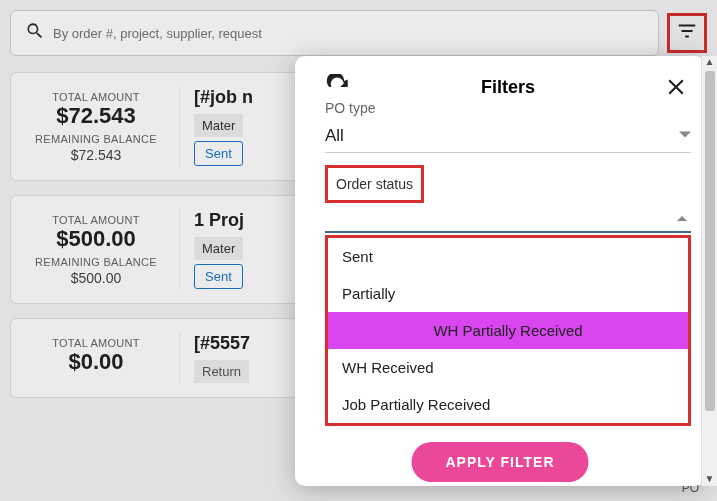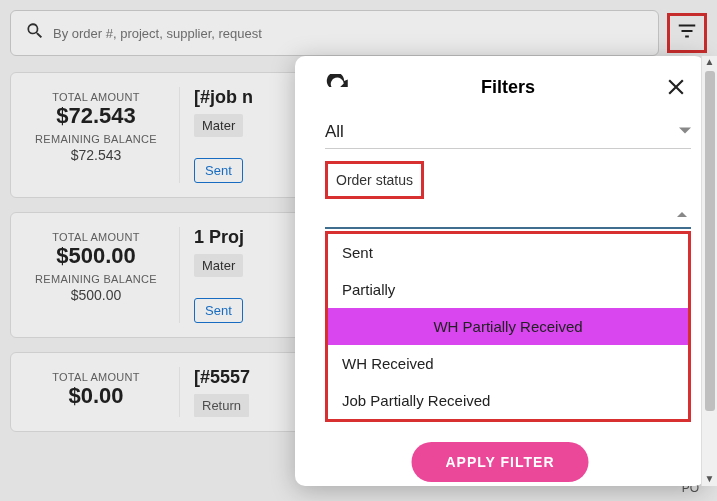--- a/index.html
+++ b/index.html
@@ -66,21 +66,21 @@
   .bal { font-size: 14px; color: #444; margin-top:2px;}
   .card-right { flex: 1; }
   .title { font-size: 18px; font-weight: bold; color: #222; margin-bottom: 6px; }
   .tag {
     display: inline-block;
     background: #eee;
     color: #333;
     font-size: 13px;
     padding: 4px 8px;
     border-radius: 2px;
-    margin-bottom: 21px;
+    margin-bottom: 4px;
   }
   .status {
     display: inline-block;
     border: 1px solid #1976d2;
     color: #1976d2;
     font-size: 13px;
     padding: 4px 10px;
     border-radius: 3px;
   }
   .status-gray {
@@ -98,21 +98,20 @@
     background: #fff;
     box-shadow: 0 4px 24px rgba(0,0,0,0.25);
     border-radius: 10px;
     z-index: 10;
     padding: 18px 14px 14px 30px;
   }
   .panel-header {
     display: grid;
     grid-template-columns: 28px 1fr 28px;
     align-items: center;
-    margin-bottom: 16px;
     gap: 46px;
   }
   .panel-header h3 { font-size: 18px; font-weight: 600; text-align: center; }
   .icon-btn { width: 26px; height: 26px; cursor: pointer; }
   .icon-btn svg { width: 100%; height: 100%; fill: #222; }
 
   .field-label { font-size: 14px; color: #666; margin-bottom: 4px; }
   .select-row {
     display: flex; justify-content: space-between; align-items: center;
     border-bottom: 1px solid #ccc;
@@ -245,20 +244,21 @@
     <h3>Filters</h3>
     <span class="icon-btn">
       <span>
         <svg viewBox="0 0 24 24">
             <path d="M19 6.41L17.59 5 12 10.59 6.41 5 5 6.41 10.59 12 5 17.59 6.41 19 12 13.41 17.59 19 19 17.59 13.41 12z"></path>
           </svg>
       </span>
     </span>
   </div>
 
+  <div class="field-label">PO type</div>
   <div class="select-row">
     <span>All</span>
     <span><svg viewBox="0 0 10 10">
           <path d="M0 2l5 5 5-5z"></path>
         </svg></span>
   </div>
 
   <span class="order-status-label">Order status</span>
   <div class="status-trigger">
     <span><svg viewBox="0 0 10 10">

